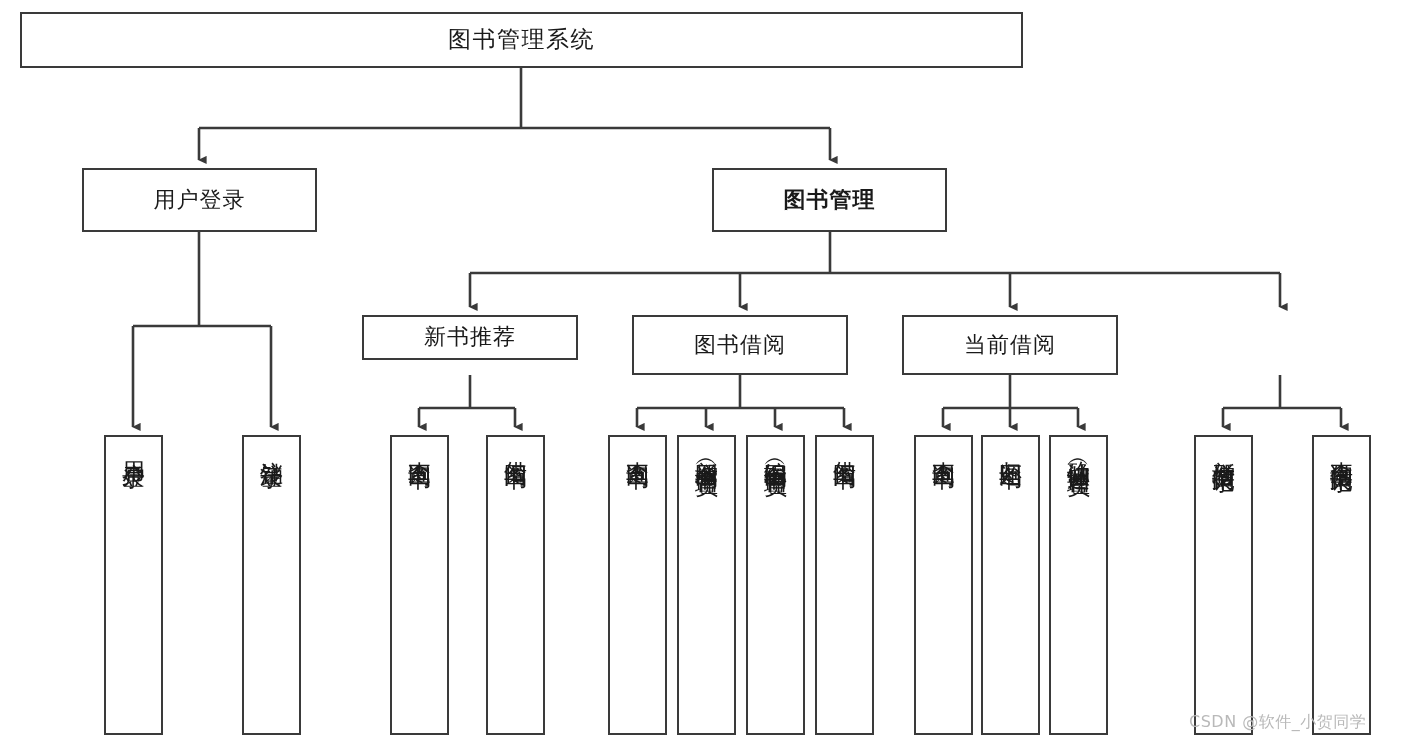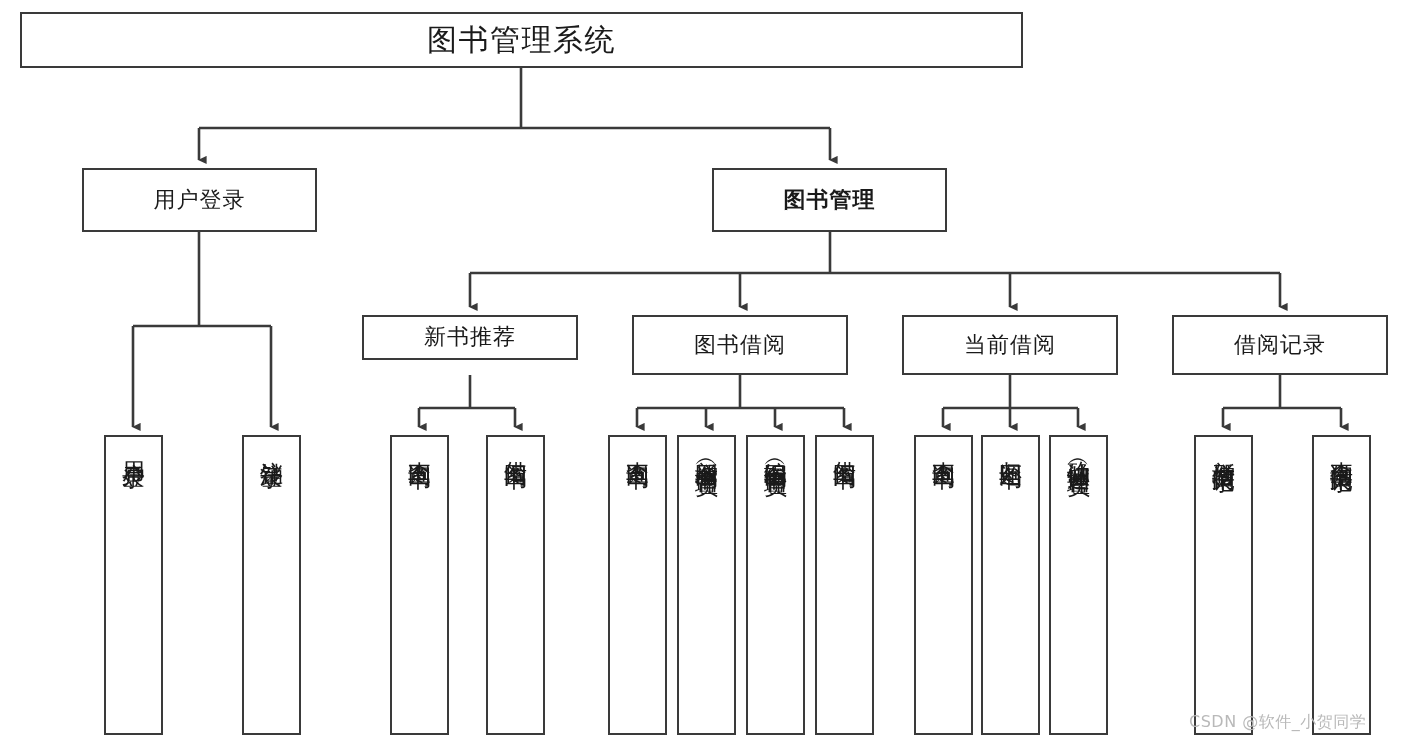--- a/index.html
+++ b/index.html
@@ -39,21 +39,21 @@
     text-align: center;
     white-space: nowrap;
     line-height: 1.12;
   }
   
   .node-h .node-label {
     font-size: 22px;
     letter-spacing: 1px;
   }
   .node-root .node-label {
-    font-size: 30px;
+    font-size: 23px;
     letter-spacing: 1.5px;
   }
   
   .node-v {
     align-items: flex-start;
     justify-content: center;
     padding-top: 6px;
   }
   .node-v .node-label {
     writing-mode: vertical-rl;
@@ -147,23 +147,20 @@
   </div>
 
   <div class="node-box node-h" style="left:902px; top:315px; width:216px; height:60px;">
     <span class="node-label">当前借阅</span>
   </div>
 
   <div class="node-box node-h" style="left:632px; top:315px; width:216px; height:60px;">
     <span class="node-label">图书借阅</span>
   </div>
 
-  <div class="node-box node-h" style="left:1172px; top:315px; width:216px; height:60px;">
-    <span class="node-label">借阅记录</span>
-  </div>
 
   <div class="node-box node-v" style="left:104px; top:435px; width:59px; height:300px;">
     <span class="node-label">用户登录</span>
   </div>
   <div class="node-box node-v" style="left:242px; top:435px; width:59px; height:300px;">
     <span class="node-label">注销登录</span>
   </div>
 
   <div class="node-box node-v" style="left:390px; top:435px; width:59px; height:300px;">
     <span class="node-label">查询图书</span>

